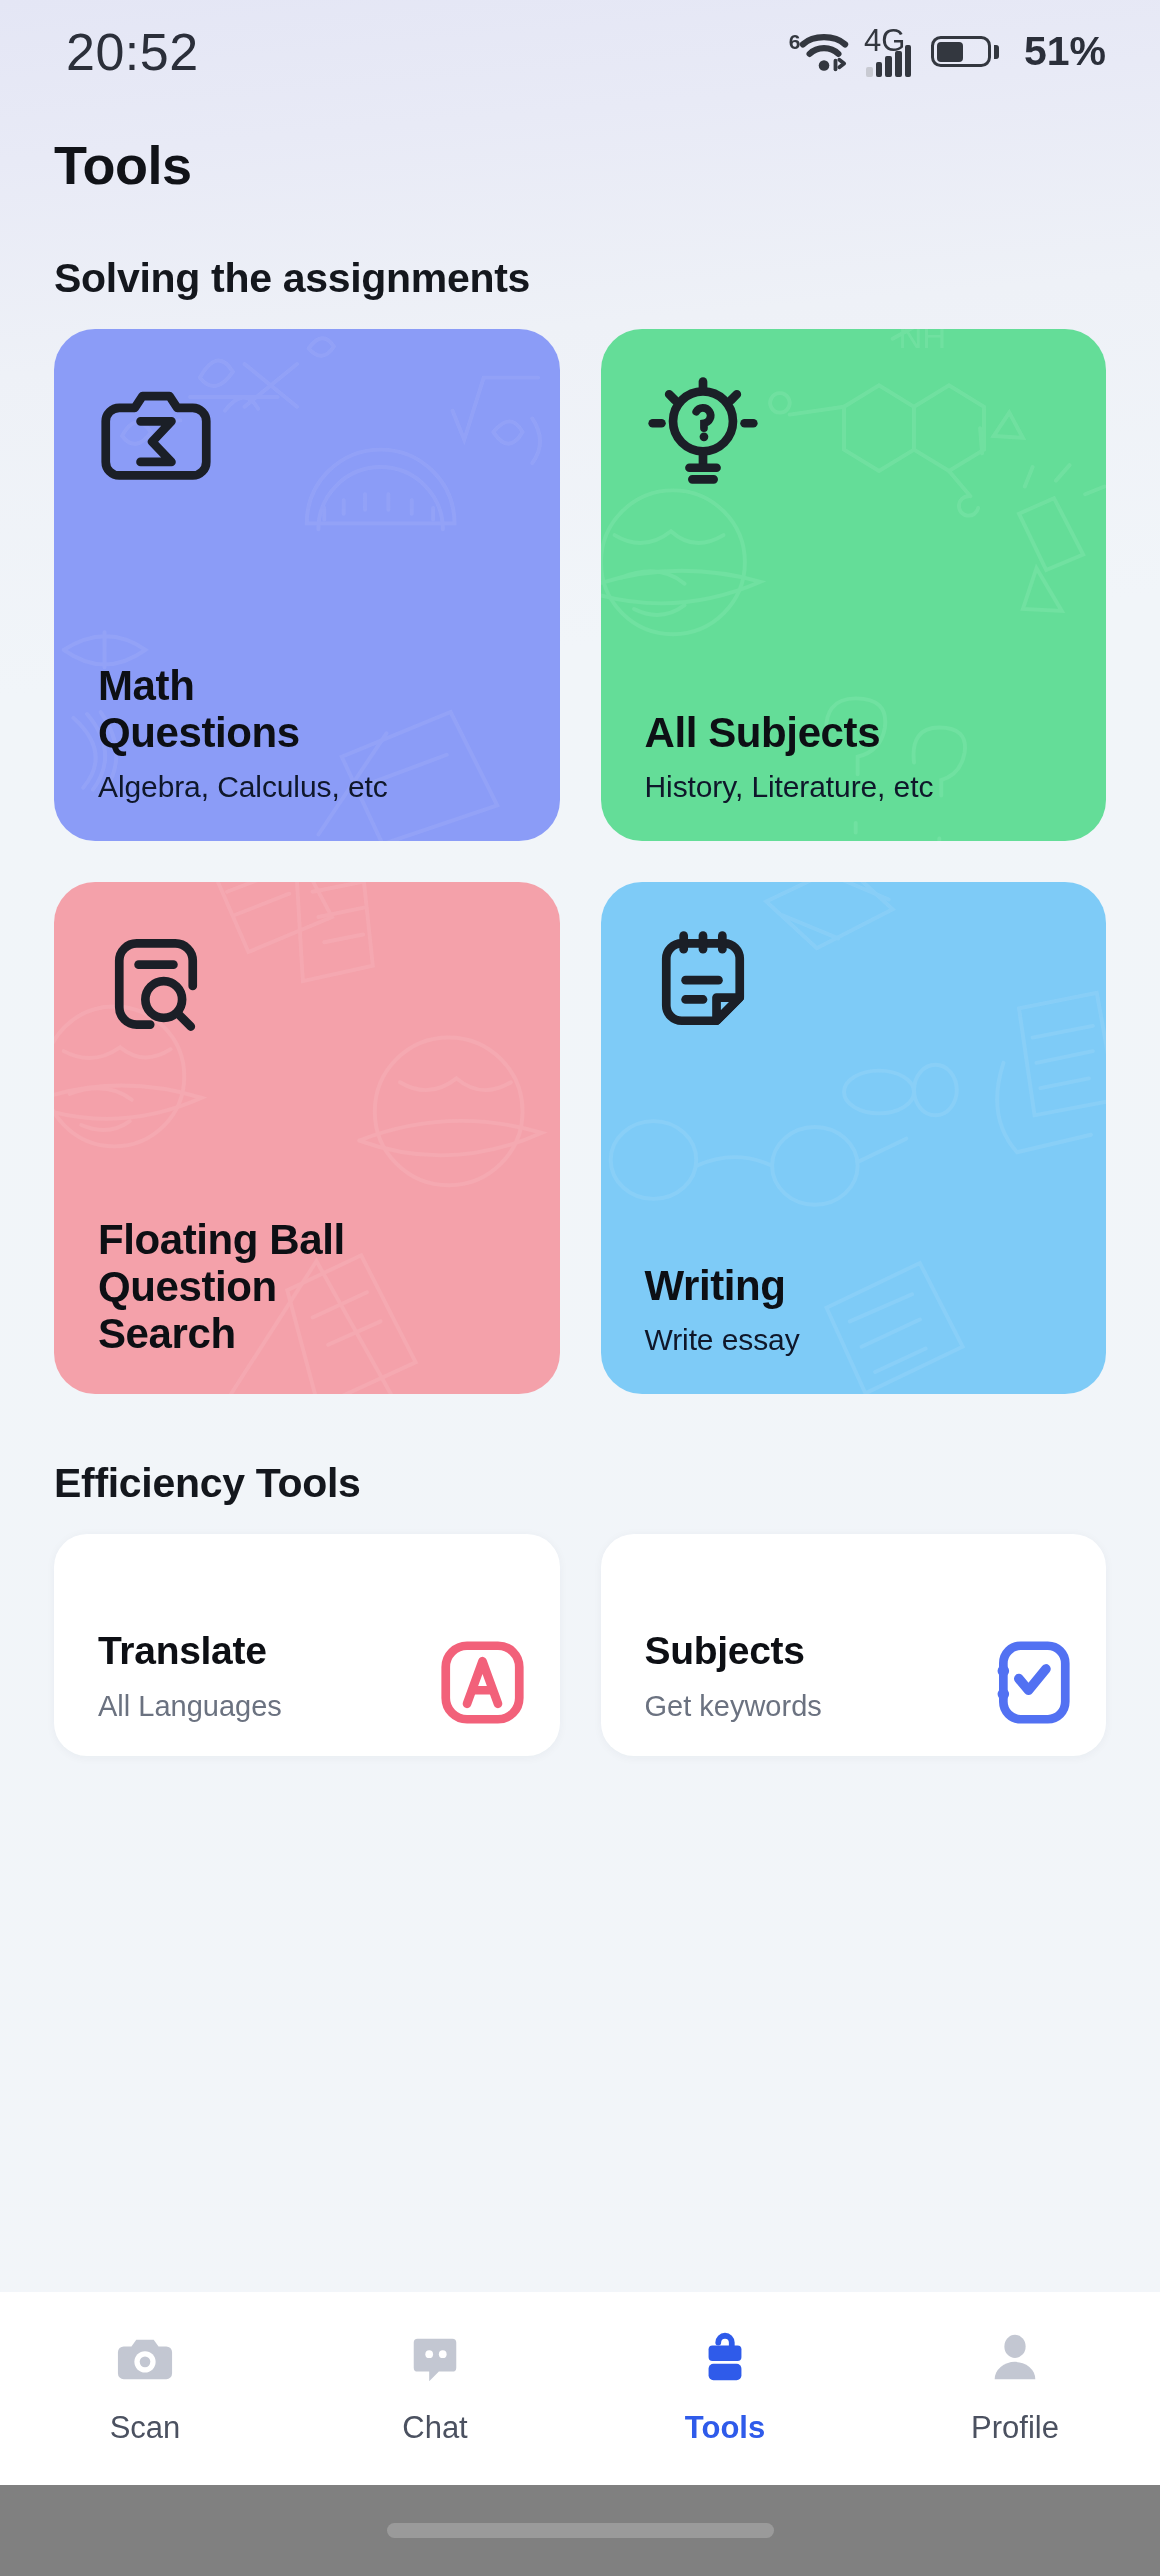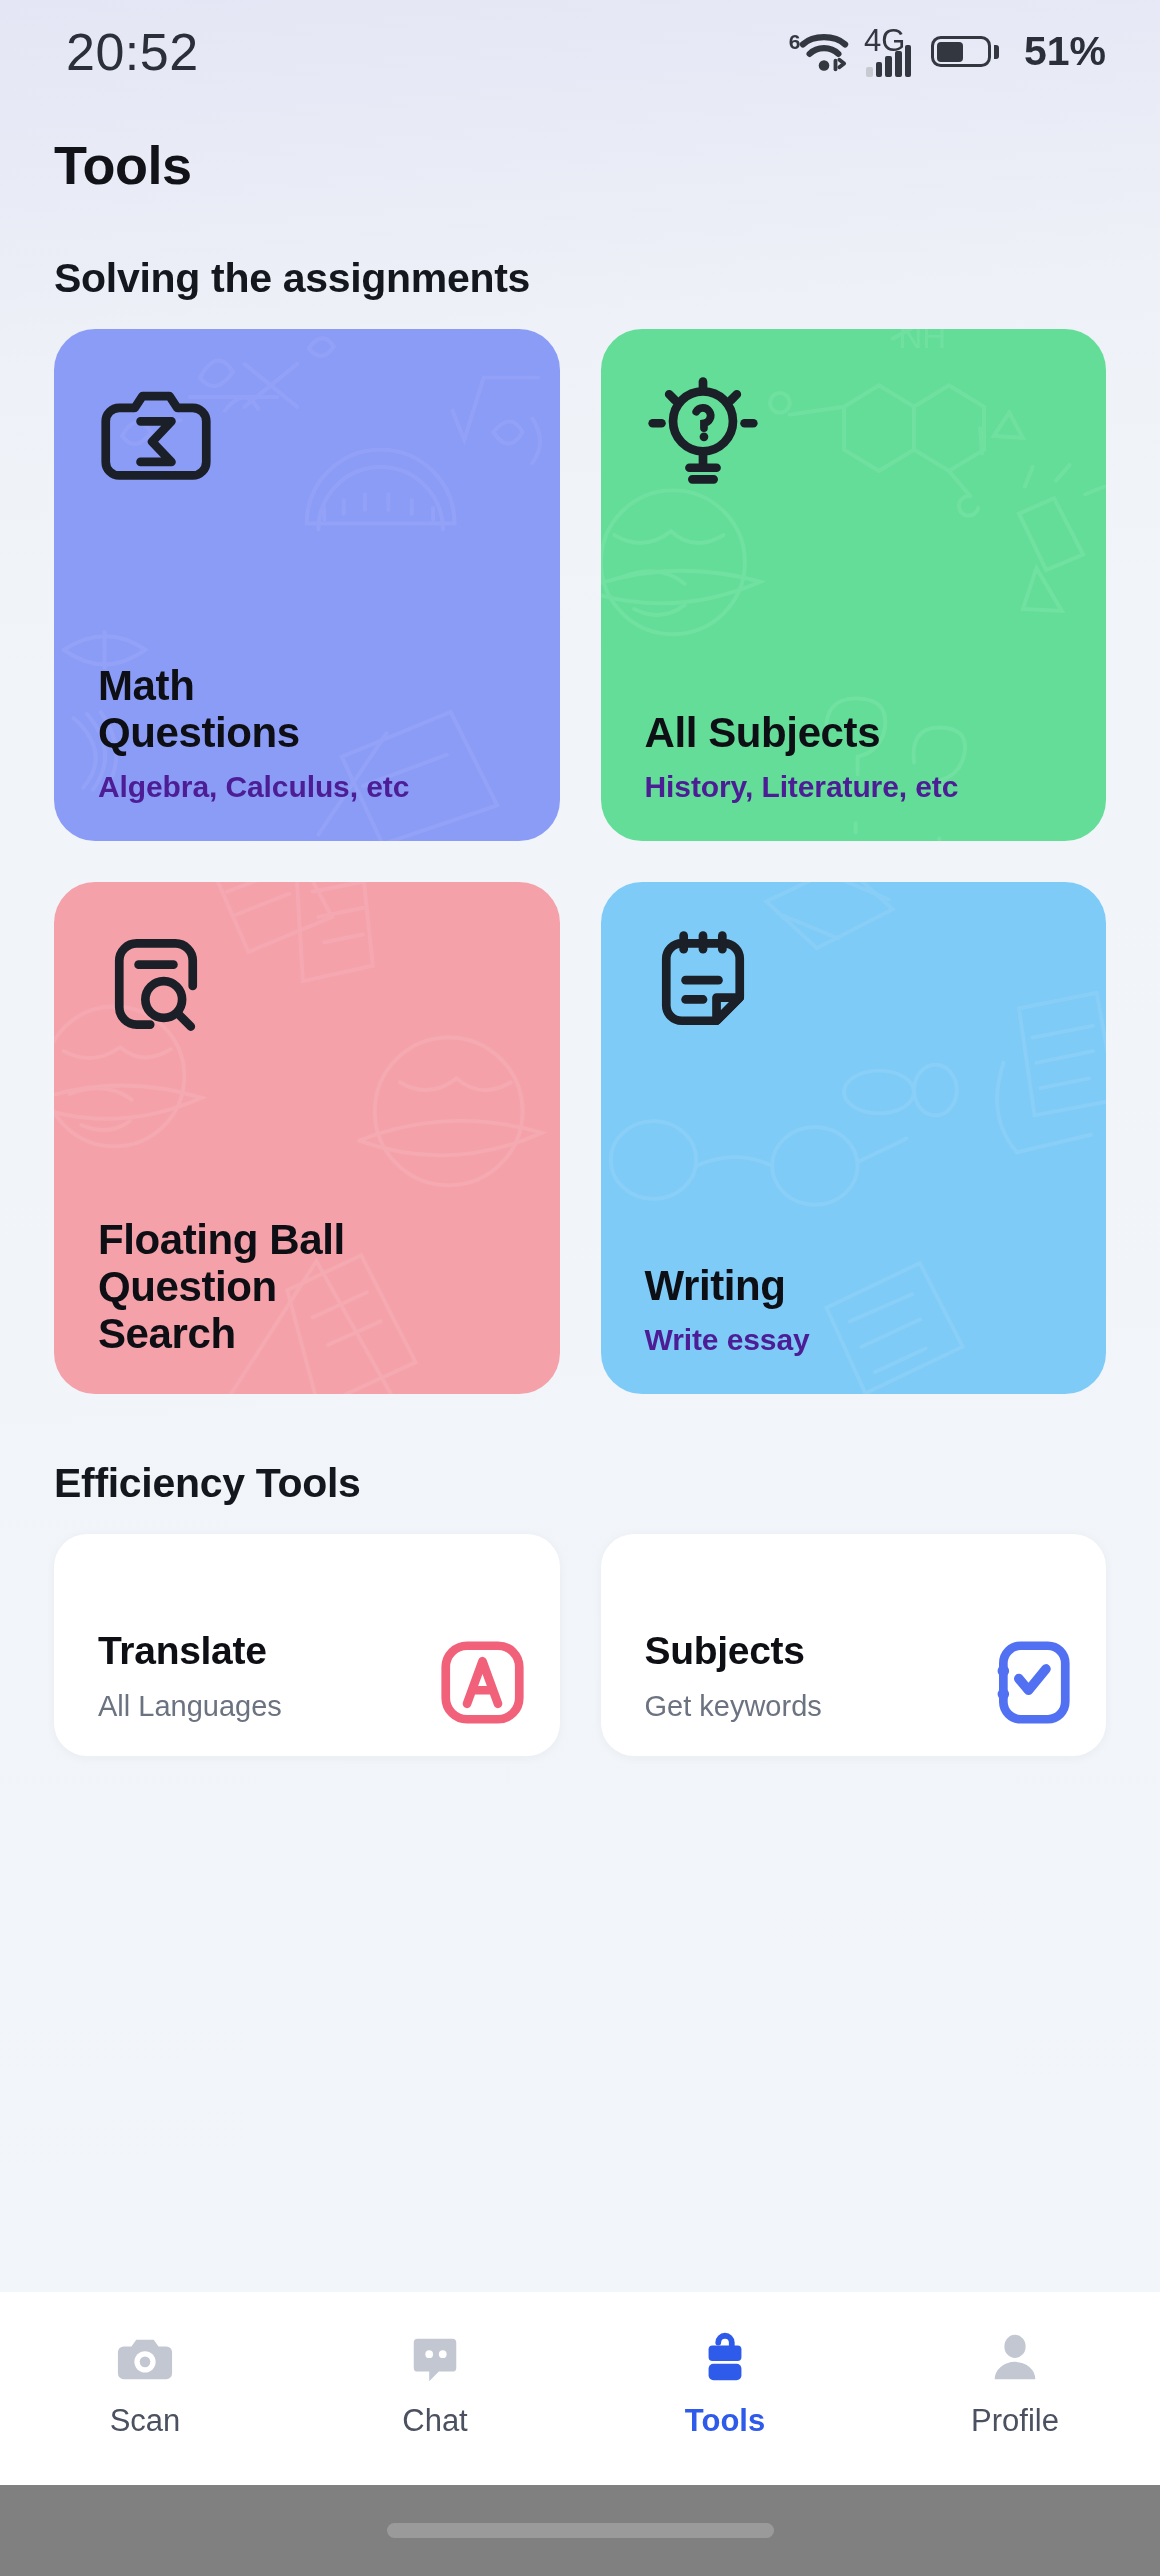--- a/index.html
+++ b/index.html
@@ -69,21 +69,21 @@
   }
   .tool-card .icon { position:relative; z-index:2; width:116px; height:116px; }
   .tool-card .icon svg { width:116px; height:116px; display:block; }
   .card-texts { position:relative; z-index:2; margin-top:auto; }
   .card-title {
     font-size:42px; font-weight:700; color:#0d0f14;
     line-height:1.12; letter-spacing:-0.4px;
     white-space:pre-line;
   }
   .card-sub {
-    font-size:30px; font-weight:700; color:#4c1d95;
+    font-size:30px; font-weight:400; color:#0f172a;
     margin-top:13.5px; letter-spacing:-0.1px;
   }
 
   
   .eff-card {
     position:relative; background:#ffffff;
     height:222px; border-radius:33px;
     padding:33px 33px 29px 44px;
     display:flex; align-items:flex-end; justify-content:space-between;
     box-shadow:0 1.9px 9.7px rgba(30,40,70,.045);
@@ -96,21 +96,21 @@
   .eff-icon svg { width:89px; height:89px; display:block; }
 
   
   .bottomnav {
     flex:0 0 193px;
     background:#ffffff;
     display:flex; align-items:flex-start; justify-content:space-around;
     padding-top:37px;
   }
   .nav-item {
-    display:flex; flex-direction:column; align-items:center; gap:16px;
+    display:flex; flex-direction:column; align-items:center; gap:23px;
     width:193px; cursor:pointer;
   }
   .nav-item .nav-icon { width:58px; height:58px; }
   .nav-item .nav-icon svg { width:58px; height:58px; display:block; }
   .nav-label { font-size:31px; font-weight:400; color:#4b5160; }
   .nav-item.active .nav-label { color:#2f5bea; font-weight:700; }
 
   
   .gesture-bar {
     flex:0 0 91px; background:#808080;

